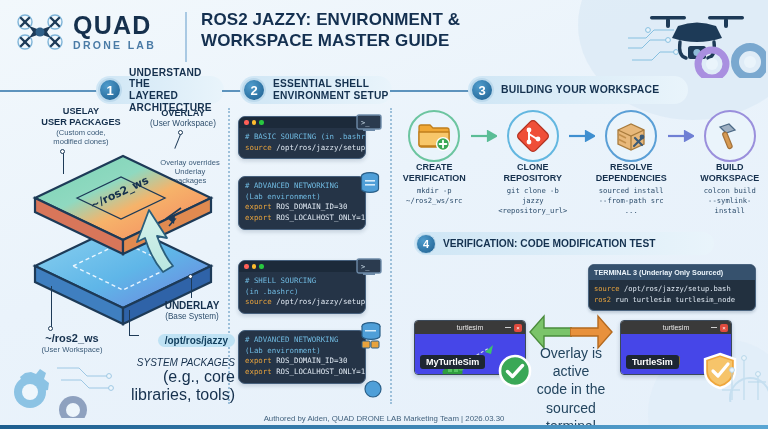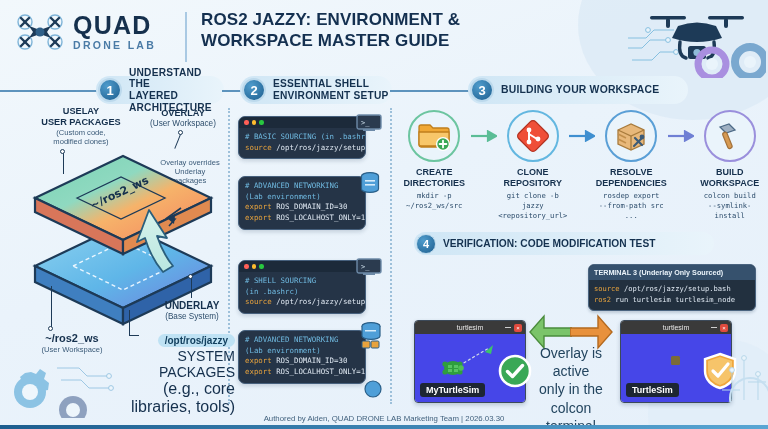--- a/index.html
+++ b/index.html
@@ -74,21 +74,21 @@
   
   .mini { position:absolute; }
 
   
   .panel3 { position:absolute; left:392px; top:106px; width:376px; height:122px; }
   .flow { position:absolute; left:6px; top:4px; width:368px; display:flex;
     align-items:flex-start; }
   .fstep { width:80px; text-align:center; }
   .fcircle { width:52px; height:52px; border-radius:50%; margin:0 auto;
     background:#eaf4fb; display:flex; align-items:center; justify-content:center; }
-  .fname { font-size:9px; font-weight:bold; line-height:1.18; margin-top:5px; color:#15304d; }
+  .fname { font-size:9px; font-weight:bold; line-height:1.18; color:#15304d; }
   .fcmd { font-family:"DejaVu Sans Mono", monospace; font-size:7.2px;
     line-height:1.35; margin-top:3px; color:#2c4c6b; }
   .farrow { width:26px; height:52px; display:flex; align-items:center; justify-content:center; }
 
   
   .panel4 { position:absolute; left:392px; top:232px; width:376px; height:172px; }
   .s4pill { position:absolute; left:22px; top:0; height:23px; border-radius:12px;
     background:linear-gradient(90deg,#cfe6f5,#e9f4fb); display:flex; align-items:center;
     padding-right:10px; }
   .s4num { width:20px; height:20px; border-radius:50%; margin-left:2px;
@@ -107,21 +107,21 @@
 
   .simwin { position:absolute; width:112px; border-radius:4px; overflow:hidden;
     border:1px solid #3c4a5a; box-shadow:0 2px 4px rgba(20,50,80,.22); }
   .simbar { height:13px; background:#3a3a3a; display:flex; align-items:center;
     justify-content:center; position:relative; }
   .simtitle { font-size:7px; color:#e8e8e8; }
   .simctl { position:absolute; right:3px; display:flex; align-items:center; gap:3px; }
   .sim-min { width:6px; height:1.5px; background:#cfcfcf; }
   .sim-cls { width:8px; height:8px; background:#e04b3e; border-radius:2px;
     color:#fff; font-size:6px; line-height:8px; text-align:center; }
-  .simcanvas { height:68px; background:#4646e8; position:relative; }
+  .simcanvas { height:40px; background:#4646e8; position:relative; }
   .simtag { position:absolute; left:5px; bottom:5px; background:#1d2633; color:#fff;
     font-size:9px; font-weight:bold; padding:2px 6px; border-radius:3px; }
 
   .note { position:absolute; text-align:center; font-size:14px; line-height:1.3;
     color:#23455f; }
 
   
   .footer { position:absolute; left:0; bottom:6px; width:768px; text-align:center;
     font-size:7.8px; color:#42627e; }
   .footbar { position:absolute; left:0; bottom:0; width:768px; height:4px;
@@ -303,21 +303,21 @@
 
     <div class="lbl" style="left:10px; top:228px; width:110px;">
       <div class="b" style="font-size:11px;">~/ros2_ws</div>
       <div class="s">(User Workspace)</div>
     </div>
     <div class="leader" style="left:44px; top:182px; width:1.4px; height:42px;"></div>
     <div class="dot" style="left:41px; top:222px;"></div>
 
     <div style="position:absolute; left:118px; top:226px; width:110px; text-align:right;">
       <span class="path-chip">/opt/ros/jazzy</span>
-      <div class="b" style="font-size:14px; margin-top:0;">SYSTEM PACKAGES</div>
+      <div class="b" style="font-size:10px; margin-top:9px;font-style:italic;">SYSTEM PACKAGES</div>
       <div class="s">(e.g., core libraries, tools)</div>
     </div>
     <div class="leader" style="left:122px; top:206px; width:1.4px; height:26px;"></div>
     <div class="leader" style="left:122px; top:231px; width:10px; height:1.4px;"></div>
 
     <svg style="position:absolute; left:-6px; top:258px;" width="130" height="56" viewBox="0 0 130 56">
       <g fill="#8cc3e4">
         <path d="M30 10 l5 2 4-5 6 4 -2 6 5 4 -1 7 -6 1 -2 6 -7 0 -3 -5 -6 2 -4 -6 3 -5 -3 -6 5 -4z"></path>
         <circle cx="29" cy="30" r="16" fill="#8cc3e4"></circle>
         <circle cx="29" cy="30" r="8" fill="#eef6fc"></circle>
@@ -414,21 +414,21 @@
         <div class="fcircle" style="border:2px solid #6cc5a0;">
           <svg width="34" height="30" viewBox="0 0 34 30">
             <path d="M2 6 a2 2 0 0 1 2-2 h9 l3 3 h14 a2 2 0 0 1 2 2 v15 a2 2 0 0 1-2 2 H4 a2 2 0 0 1-2-2 Z" fill="#f0a835" stroke="#c07f1d" stroke-width="1.3"></path>
             <path d="M2 11 h30 v12 a2 2 0 0 1-2 2 H4 a2 2 0 0 1-2-2 Z" fill="#f8c76a" stroke="#c07f1d" stroke-width="1.3"></path>
             <circle cx="26" cy="23" r="6.4" fill="#3aa856" stroke="#fff" stroke-width="1.4"></circle>
             <path d="M26 19.6 V26.4 M22.6 23 H29.4" stroke="#fff" stroke-width="1.8" stroke-linecap="round"></path>
           </svg>
         </div>
         <div class="fname">
           <div>CREATE</div>
-          <div>DIRECTORIES</div>
+          <div>VERIFICATION</div>
         </div>
         <div class="fcmd">
           <div>mkdir -p</div>
           <div>~/ros2_ws/src</div>
         </div>
       </div>
 
       <div class="farrow">
         <svg width="26" height="12" viewBox="0 0 26 12">
             <g stroke="#5bbd96" stroke-width="2.2" fill="#5bbd96">
@@ -484,21 +484,21 @@
               <line x1="21" y1="18" x2="28" y2="25"></line>
             </g>
             <circle cx="28" cy="17" r="2.4" fill="#3b5b78"></circle>
           </svg>
         </div>
         <div class="fname">
           <div>RESOLVE</div>
           <div>DEPENDENCIES</div>
         </div>
         <div class="fcmd">
-          <div>rosdep export</div>
+          <div>sourced install</div>
           <div>--from-path src ...</div>
         </div>
       </div>
 
       <div class="farrow">
         <svg width="26" height="12" viewBox="0 0 26 12">
             <g stroke="#6f7fd4" stroke-width="2.2" fill="#6f7fd4">
               <line x1="0" y1="6" x2="18" y2="6"></line>
               <path d="M17 1.5 L25 6 L17 10.5 Z"></path>
             </g>
@@ -543,21 +543,21 @@
 
     <svg style="position:absolute; left:136px; top:78px;" width="44" height="46" viewBox="0 0 44 46">
       <path d="M26 0 L26 28 L38 28 L22 42 L6 28 L18 28 L18 0 Z" fill="#7bc46a" stroke="#4a8c3c" stroke-width="1.4" transform="rotate(90 22 22)"></path>
     </svg>
     <svg style="position:absolute; left:178px; top:78px;" width="44" height="46" viewBox="0 0 44 46">
       <path d="M26 0 L26 28 L38 28 L22 42 L6 28 L18 28 L18 0 Z" fill="#e8913c" stroke="#b3691e" stroke-width="1.4" transform="rotate(-90 22 22)"></path>
     </svg>
 
     <div class="note" style="left:132px; top:112px; width:94px;">
       <div>Overlay is active</div>
-      <div>only in the colcon</div>
+      <div>code in the sourced</div>
       <div>terminal</div>
     </div>
 
     <div class="simwin" style="left:22px; top:88px;">
       <div class="simbar">
         <span class="simtitle">turtlesim</span>
         <span class="simctl">
           <span class="sim-min"></span>
           <span class="sim-cls">×</span>
         </span>

